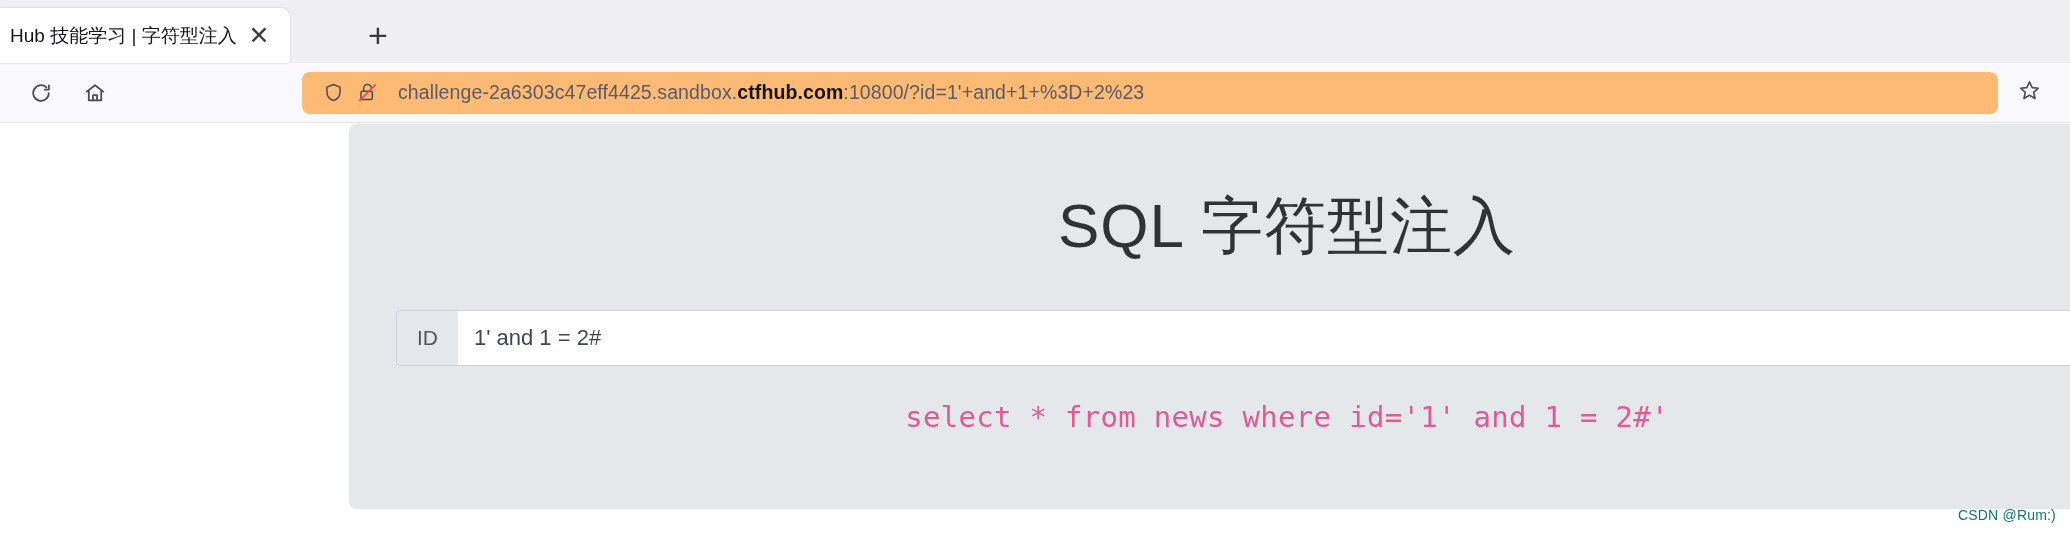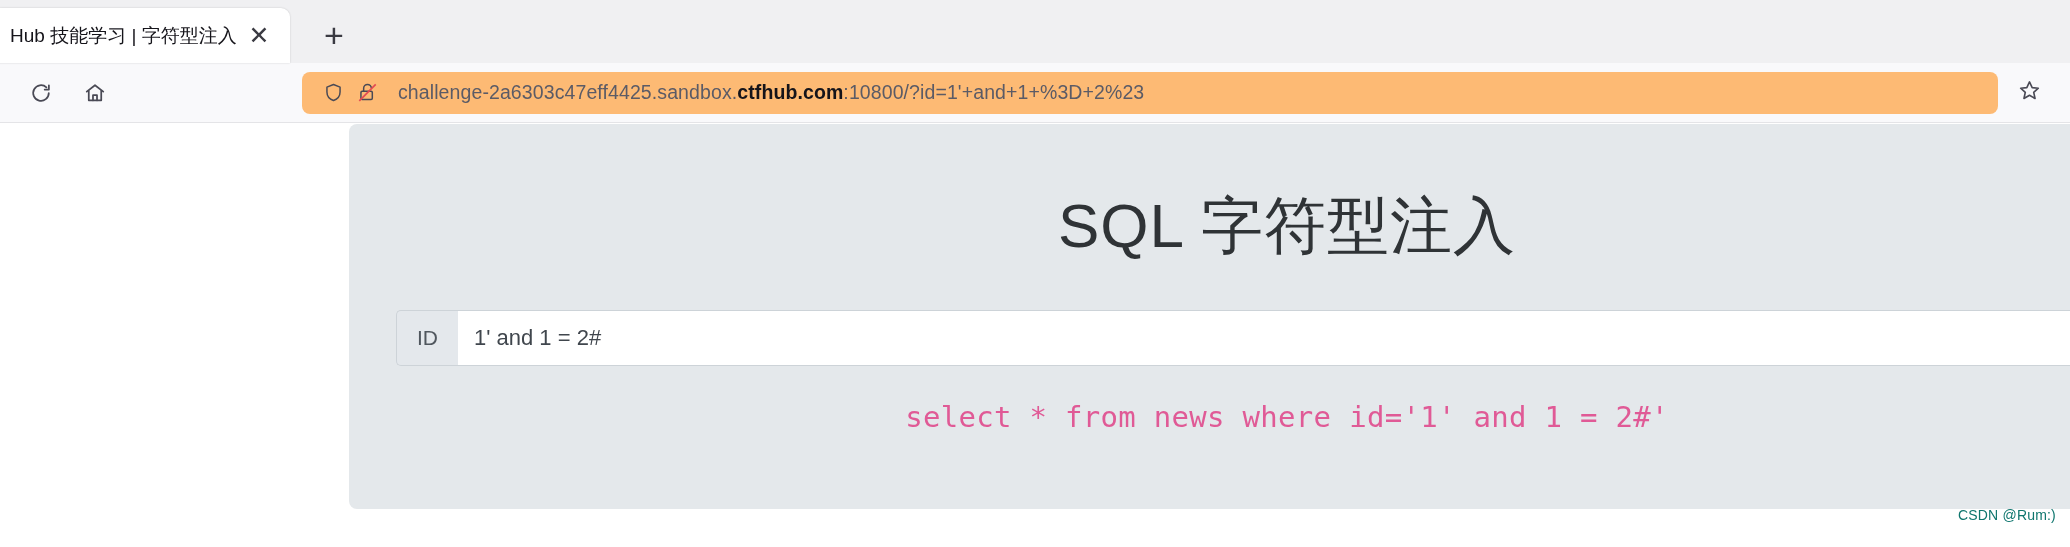--- a/index.html
+++ b/index.html
@@ -8,21 +8,21 @@
     background:#ffffff;
     font-family:"Liberation Sans", sans-serif;
     overflow:hidden;
   }
 
   
   .browser { width:2070px; height:547px; position:relative; background:#ffffff; }
 
   .tabstrip {
     height:63px; background:#f0f0f2; position:relative;
-    display:flex; align-items:flex-end;
+    display:flex; align-items:flex-end;gap:44px;
   }
   .tab {
     height:55px; width:298px; margin-left:-8px;
     background:#ffffff; border-radius:9px 9px 0 0;
     display:flex; align-items:center;
     padding:0 14px 0 18px;
     box-shadow:0 0 2px rgba(0,0,0,0.18);
     position:relative;
   }
   .tab-title {

